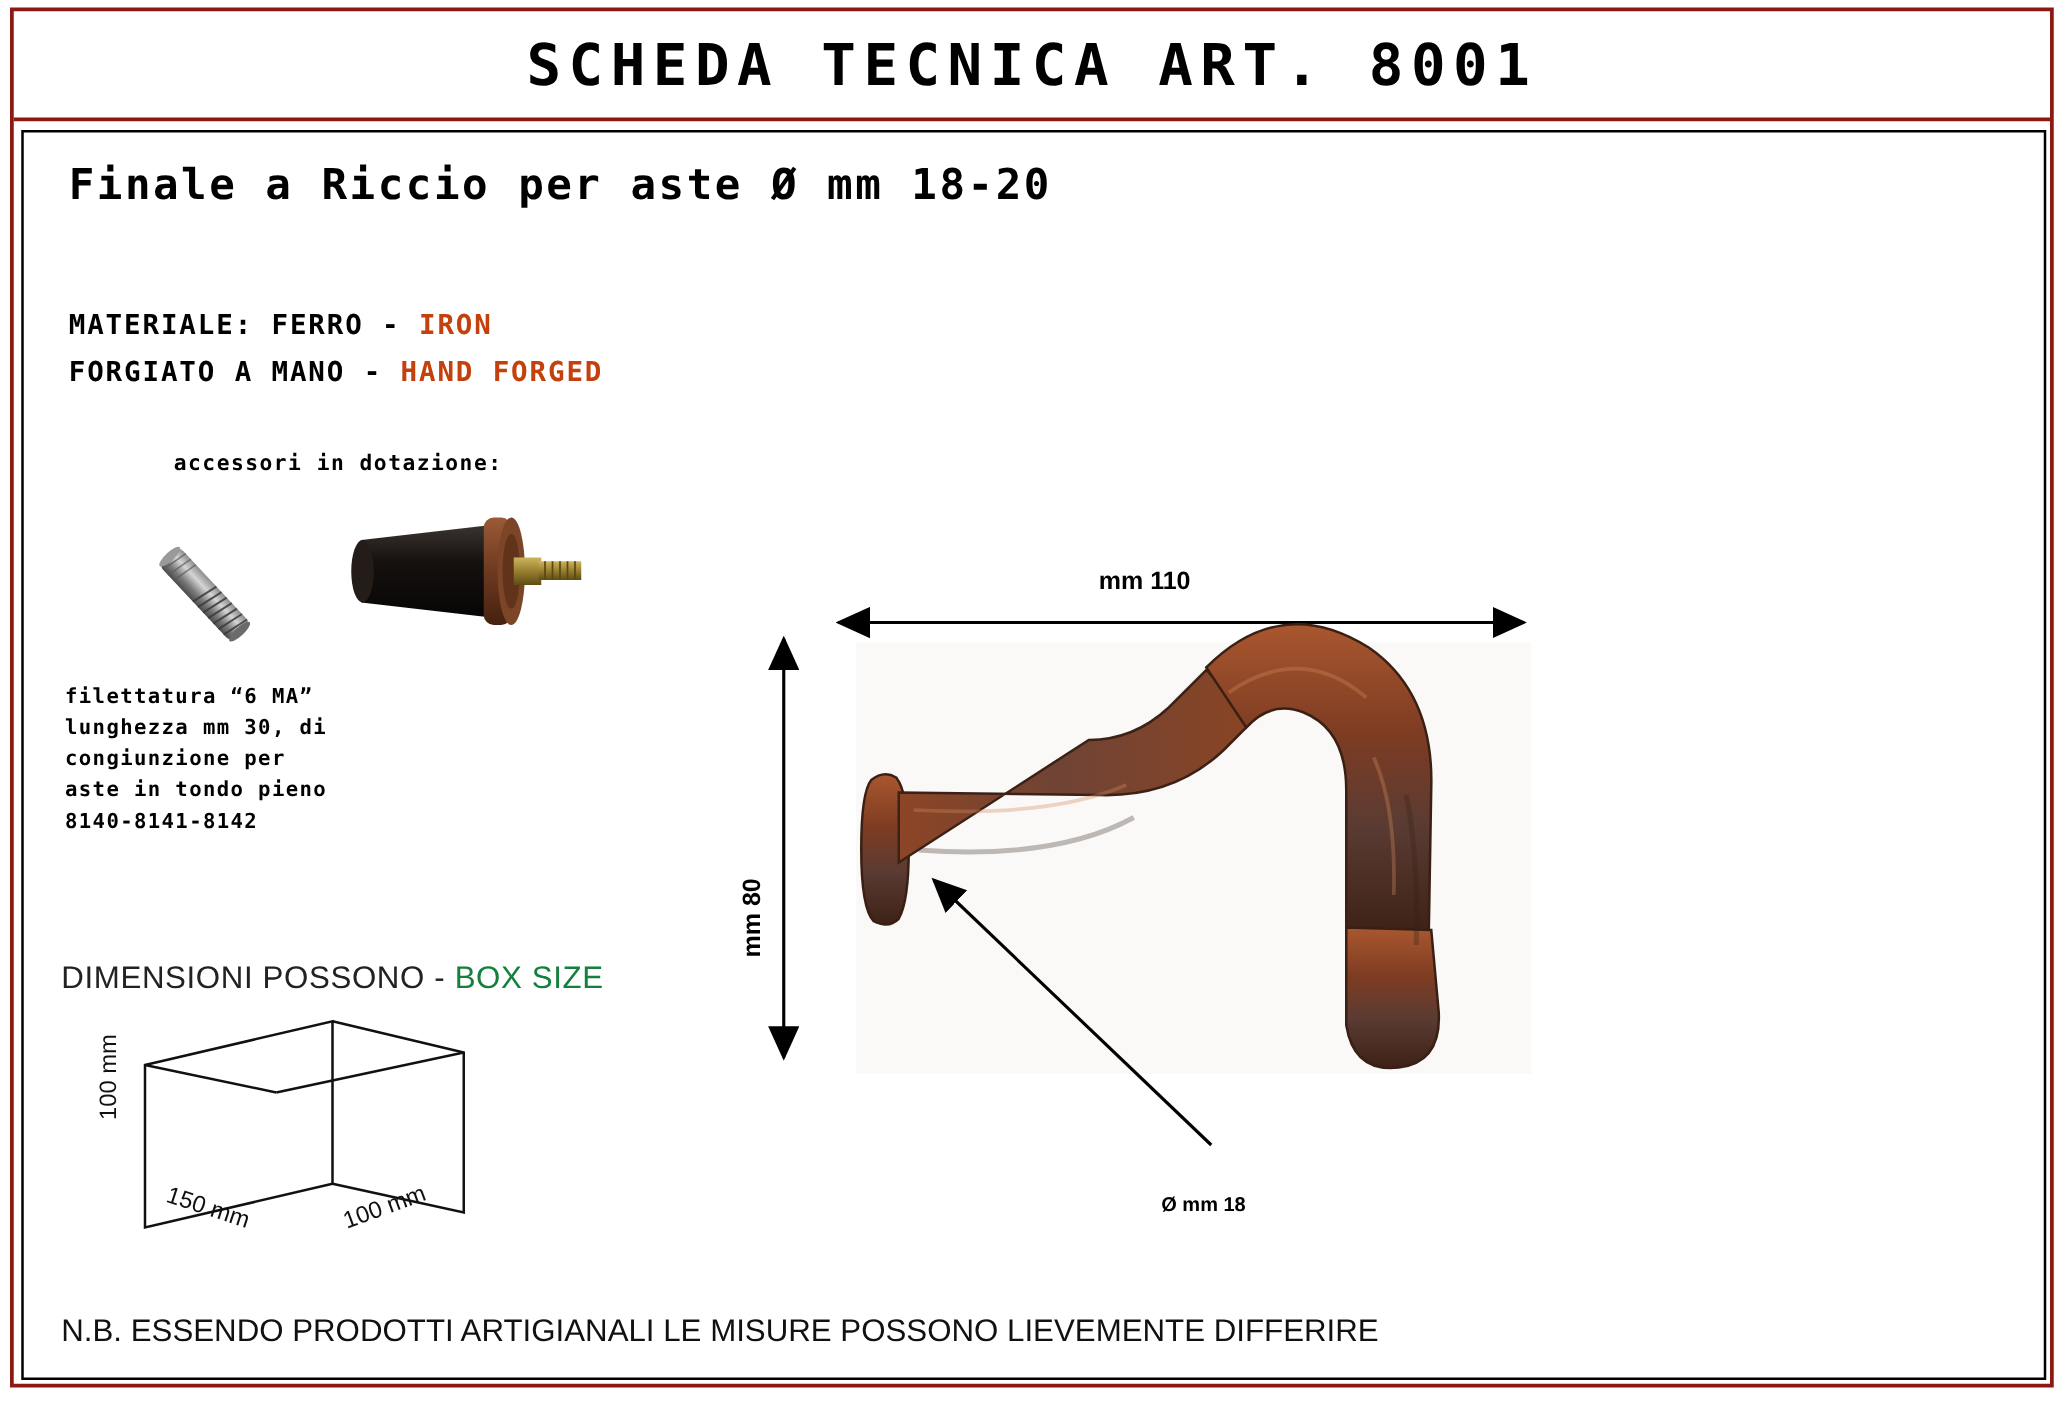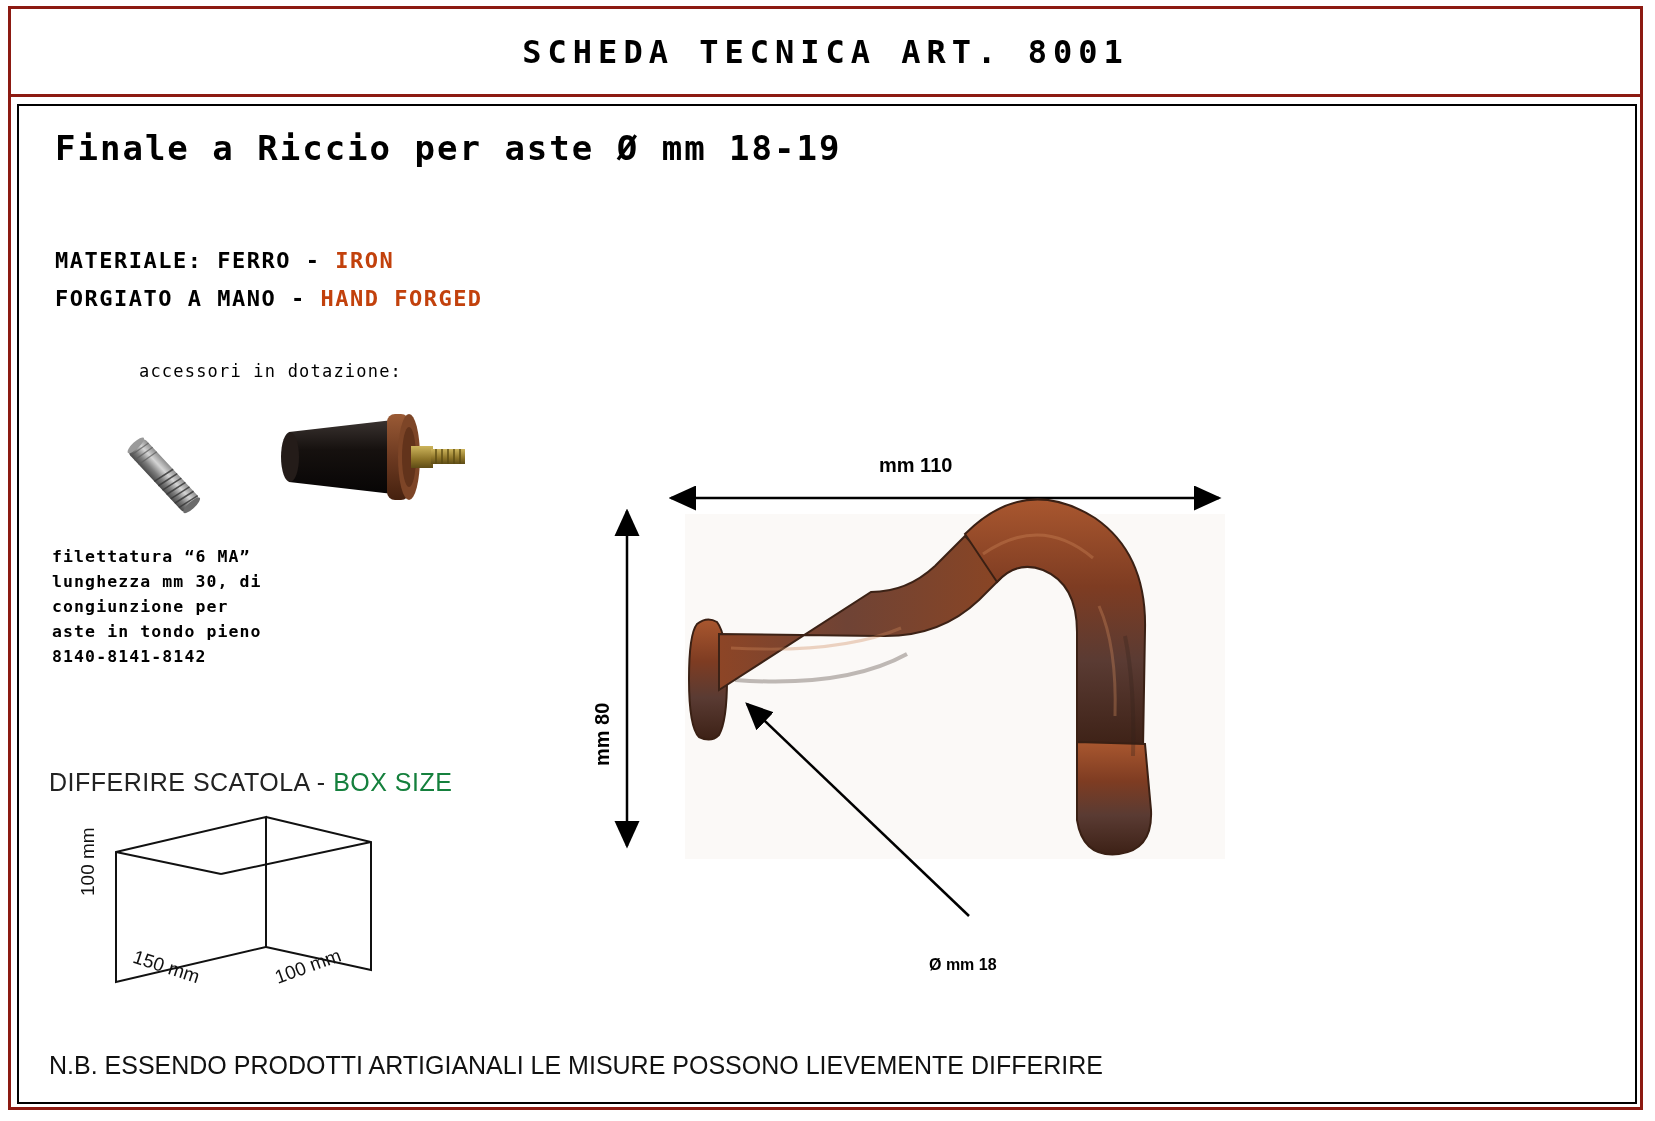--- a/index.html
+++ b/index.html
@@ -34,21 +34,21 @@
     height: 88px;
     border-bottom: 3px solid #8c1a12;
     box-sizing: border-box;
     display: flex;
     align-items: center;
     justify-content: center;
   }
   .title-text {
     font-family: "DejaVu Sans Mono", monospace;
     font-weight: bold;
-    font-size: 32px;
+    font-size: 46px;
     letter-spacing: 6px;
     color: #000;
     white-space: nowrap;
   }
 
   
   .content-frame {
     position: absolute;
     left: 6px;
     top: 95px;
@@ -103,21 +103,21 @@
     text-align: center;
   }
   .grey { color: #c2410c; }
   .black { color: #000; }
 
   .accessori-title {
     position: absolute;
     left: 120px;
     top: 255px;
     font-family: "DejaVu Sans Mono", monospace;
-    font-weight: normal;
+    font-weight: bold;
     font-size: 17px;
     letter-spacing: 1.2px;
     color: #000;
     white-space: nowrap;
   }
 
   
   .screw {
     position: absolute;
     left: 84px;
@@ -255,21 +255,21 @@
 <body>
 
 <div class="page">
 
   <div class="title-band">
     <div class="title-text">SCHEDA TECNICA ART. 8001</div>
   </div>
 
   <div class="content-frame">
 
-    <div class="headline">Finale a Riccio per aste Ø mm 18-19</div>
+    <div class="headline">Finale a Riccio per aste Ø mm 18-20</div>
 
     <div class="matline1">
       <span class="black">MATERIALE: FERRO - </span><span class="grey">IRON</span>
     </div>
     <div class="matline2">
       <span class="black">FORGIATO A MANO - </span><span class="grey">HAND FORGED</span>
     </div>
 
     <div class="accessori-title">accessori in dotazione:</div>
 
@@ -337,21 +337,21 @@
           <line x1="167" y1="47" x2="167" y2="62"></line>
           <line x1="173" y1="47" x2="173" y2="62"></line>
           <line x1="179" y1="47" x2="179" y2="62"></line>
         </g>
       </svg>
     </div>
 
     <div class="acc-cap acc-cap-1">filettatura “6 MA” lunghezza mm 30, di congiunzione per aste in tondo pieno 8140-8141-8142</div>
 
     <div class="boxsize-label">
-      <span class="it">DIFFERIRE SCATOLA - </span><span class="en">BOX SIZE</span>
+      <span class="it">DIMENSIONI POSSONO - </span><span class="en">BOX SIZE</span>
     </div>
 
     <div class="box-draw">
       <svg width="330" height="185" viewBox="0 0 330 185">
         <g fill="none" stroke="#111" stroke-width="2">
           <polygon points="35,40 185,5 185,135 35,170"></polygon>
           <polyline points="185,5 290,30 290,158 185,135"></polyline>
           <line x1="35" y1="40" x2="140" y2="62"></line>
           <line x1="140" y1="62" x2="290" y2="30"></line>
           <line x1="140" y1="62" x2="140" y2="185" stroke="none"></line>

